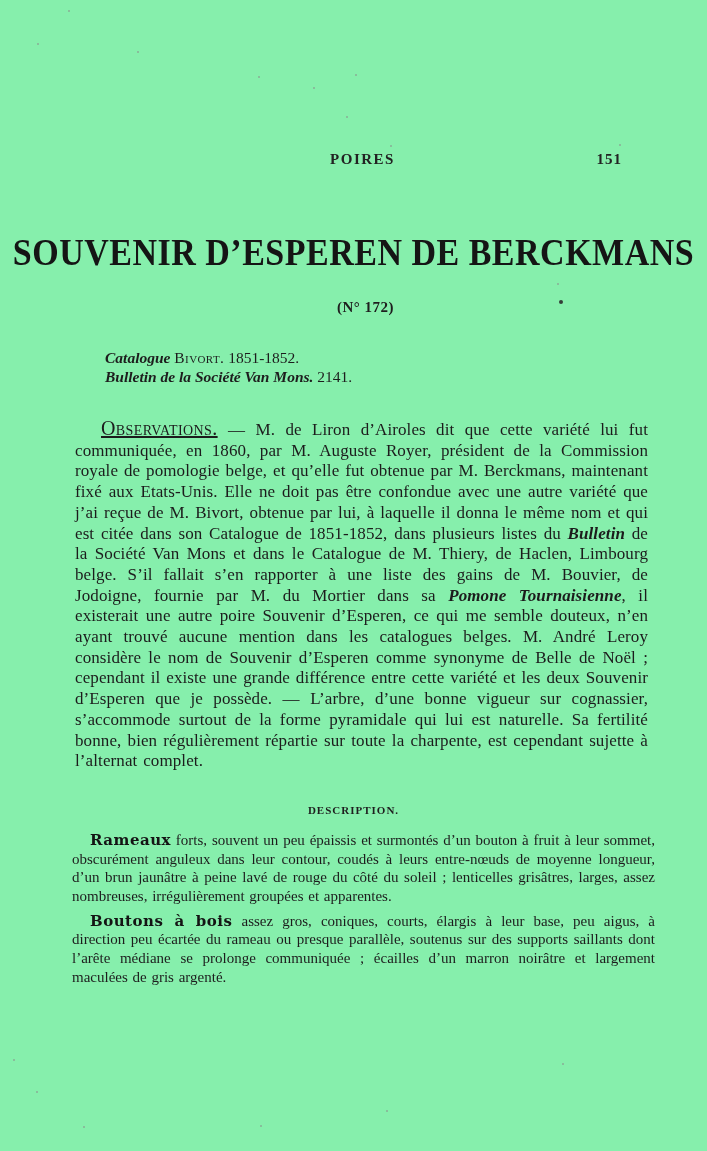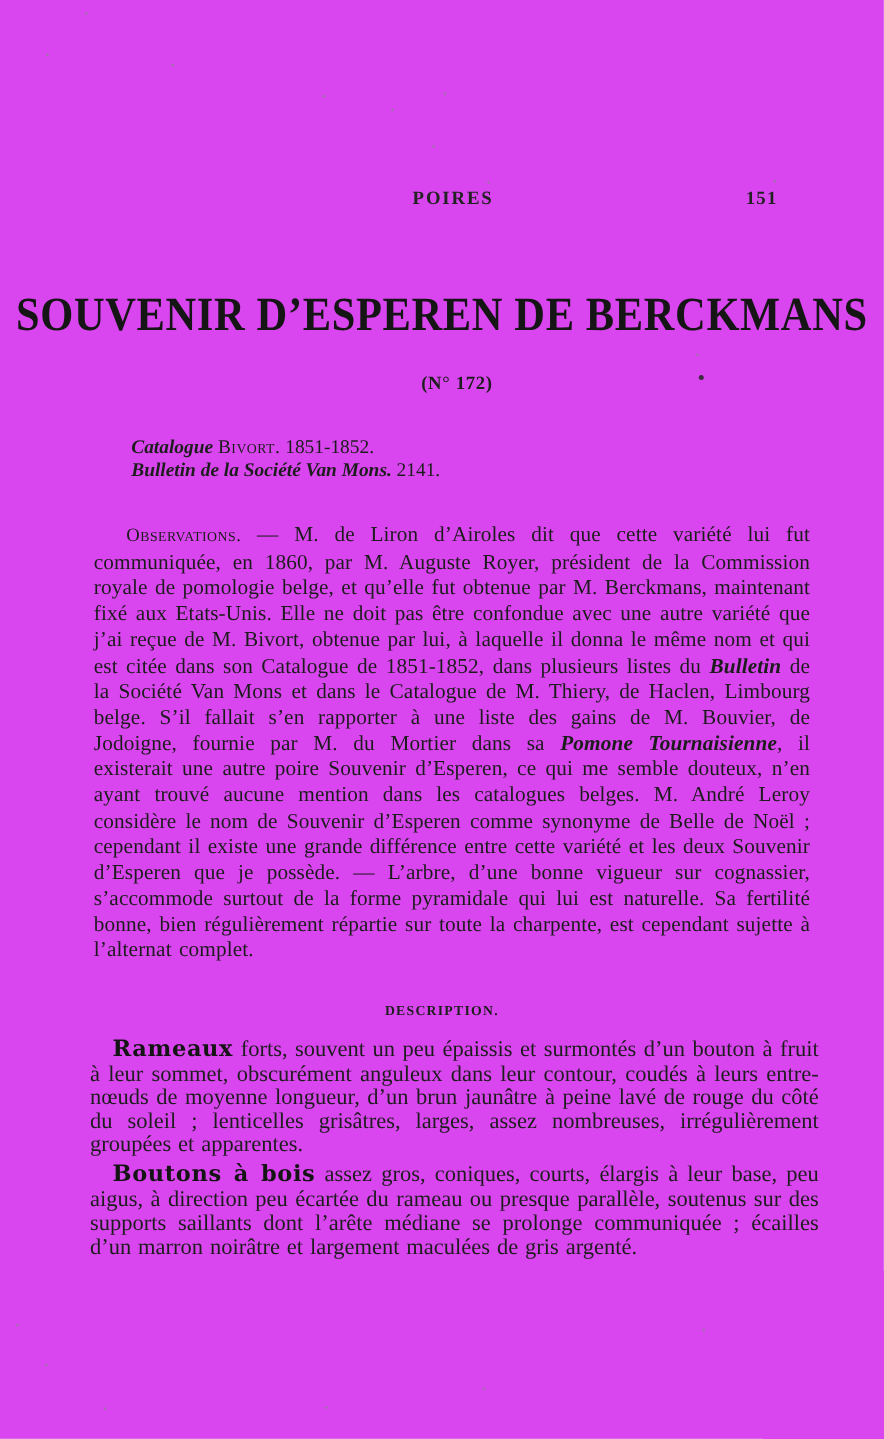--- a/index.html
+++ b/index.html
@@ -4,21 +4,21 @@
 <style>
   html, body { margin: 0; padding: 0; }
   body {
     width: 707px; height: 1151px;
     background: #f4f4f4;
     font-family: "Liberation Serif", serif;
   }
   .page {
     position: relative;
     width: 707px; height: 1151px;
-    background: #d946ef;
+    background: #86efac;
     color: #1b1b1b;
     box-sizing: border-box;
     padding-top: 150px;
     overflow: hidden;
   }
   .running-header {
     position: relative;
     margin: 0 57px 0 75px;
     height: 22px;
     text-align: center;
@@ -67,34 +67,34 @@
   .obs {
     margin: 32px 59px 0 75px;
     text-align: justify;
     text-indent: 26px;
     font-size: 17px;
     line-height: 20.7px;
     word-spacing: 1.5px;
     letter-spacing: 0.1px;
     color: #1c1c1c;
   }
-  .obs .sc { font-size: 15px; }
+  .obs .sc { font-size: 20px; text-decoration: underline; }
   .desc-heading {
     margin: 32px 0 0 0;
     text-align: center;
     font-size: 11px;
     font-weight: 700;
     letter-spacing: 1px;
     color: #1e1e1e;
   }
   .desc-para {
     margin: 15px 52px 0 72px;
     text-align: justify;
     text-indent: 18px;
-    font-size: 18px;
+    font-size: 15px;
     line-height: 18.7px;
     word-spacing: 1px;
     color: #1d1d1d;
   }
   .desc-para + .desc-para { margin-top: 6px; }
   .bold-label {
     font-family: "DejaVu Serif", serif;
     font-weight: 700;
     letter-spacing: 0.5px;
     color: #141414;

